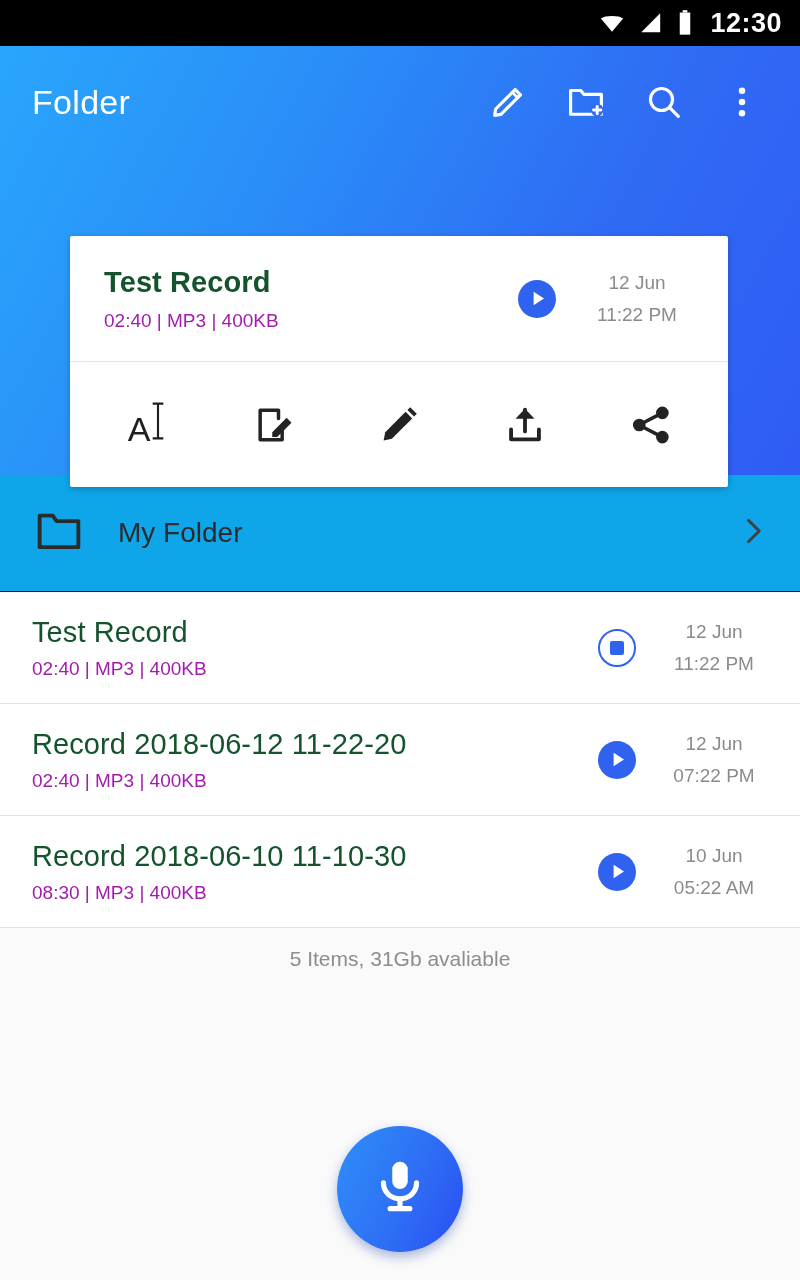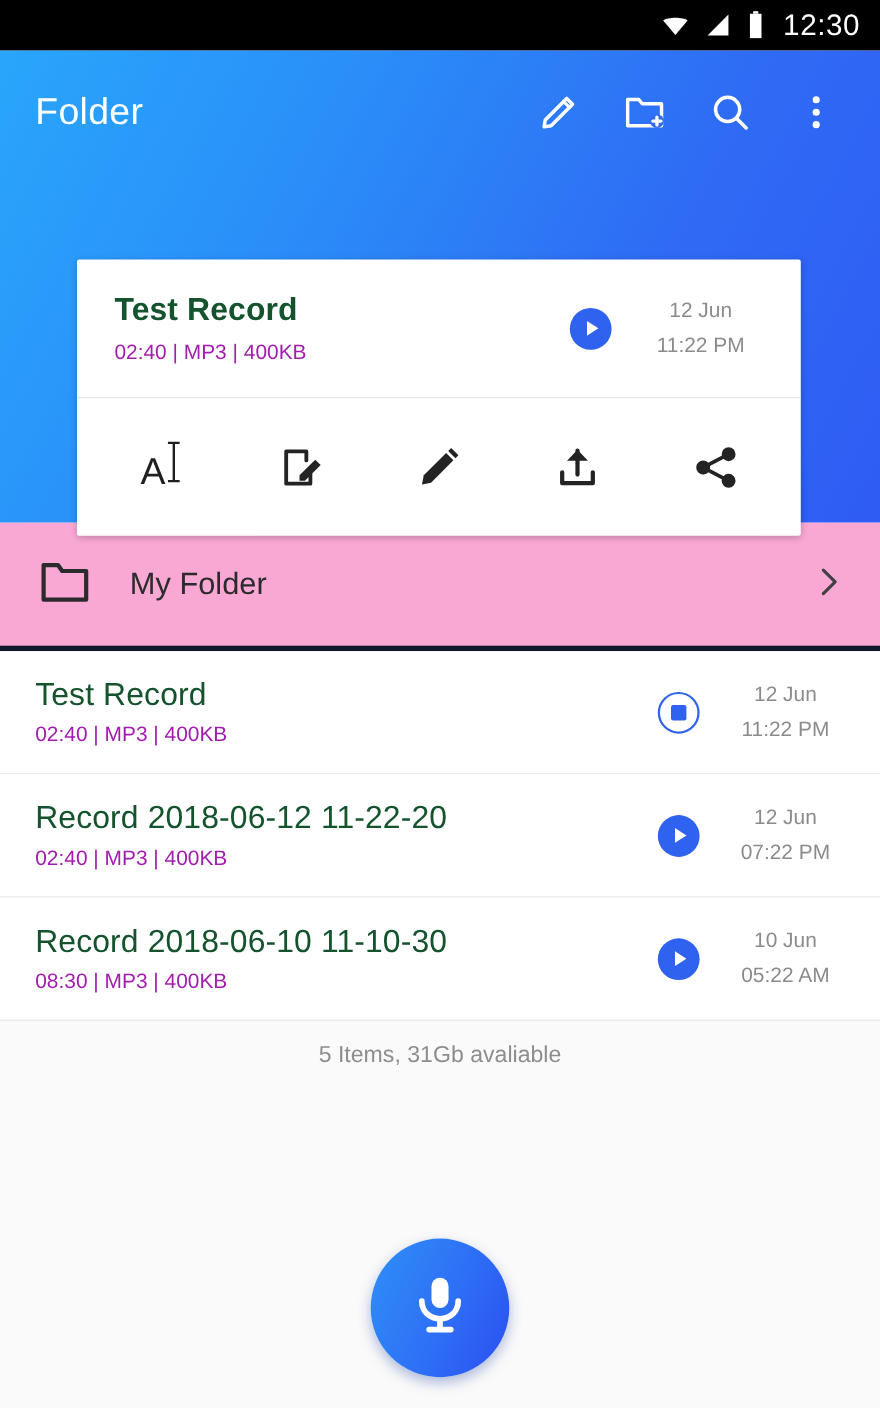--- a/index.html
+++ b/index.html
@@ -24,20 +24,21 @@
     justify-content: flex-end;
     padding-right: 18px;
     gap: 12px;
   }
   #statusbar .sb-icon { display: flex; align-items: center; }
   #clock {
     color: #fff;
     font-size: 27px;
     letter-spacing: 0.5px;
     margin-left: 4px;
+    font-weight: bold;
   }
 
   
   #header {
     position: relative;
     height: 429px;
     background: linear-gradient(118deg, #29a6fc 0%, #2a8df8 34%, #2f6bf4 68%, #2f5cf4 100%);
   }
   #appbar {
     height: 112px;
@@ -134,25 +135,25 @@
     color: #1f1f1f;
     letter-spacing: -1px;
     font-family: "Liberation Sans", sans-serif;
     display: flex; align-items: baseline;
   }
   .rename-glyph .ibeam { font-size: 36px; margin-left: 1px; }
 
   
   #folder-row {
     height: 117px;
-    background: #f9a8d4;
+    background: #0ea5e9;
     display: flex;
     align-items: center;
     padding: 0 30px 0 32px;
-    border-bottom: 5px solid #0f172a;
+    border-bottom: 1px solid #0f172a;
     cursor: pointer;
   }
   #folder-row .folder-name {
     flex: 1;
     font-size: 28px;
     color: #2b2b2b;
     margin-left: 32px;
   }
 
   

